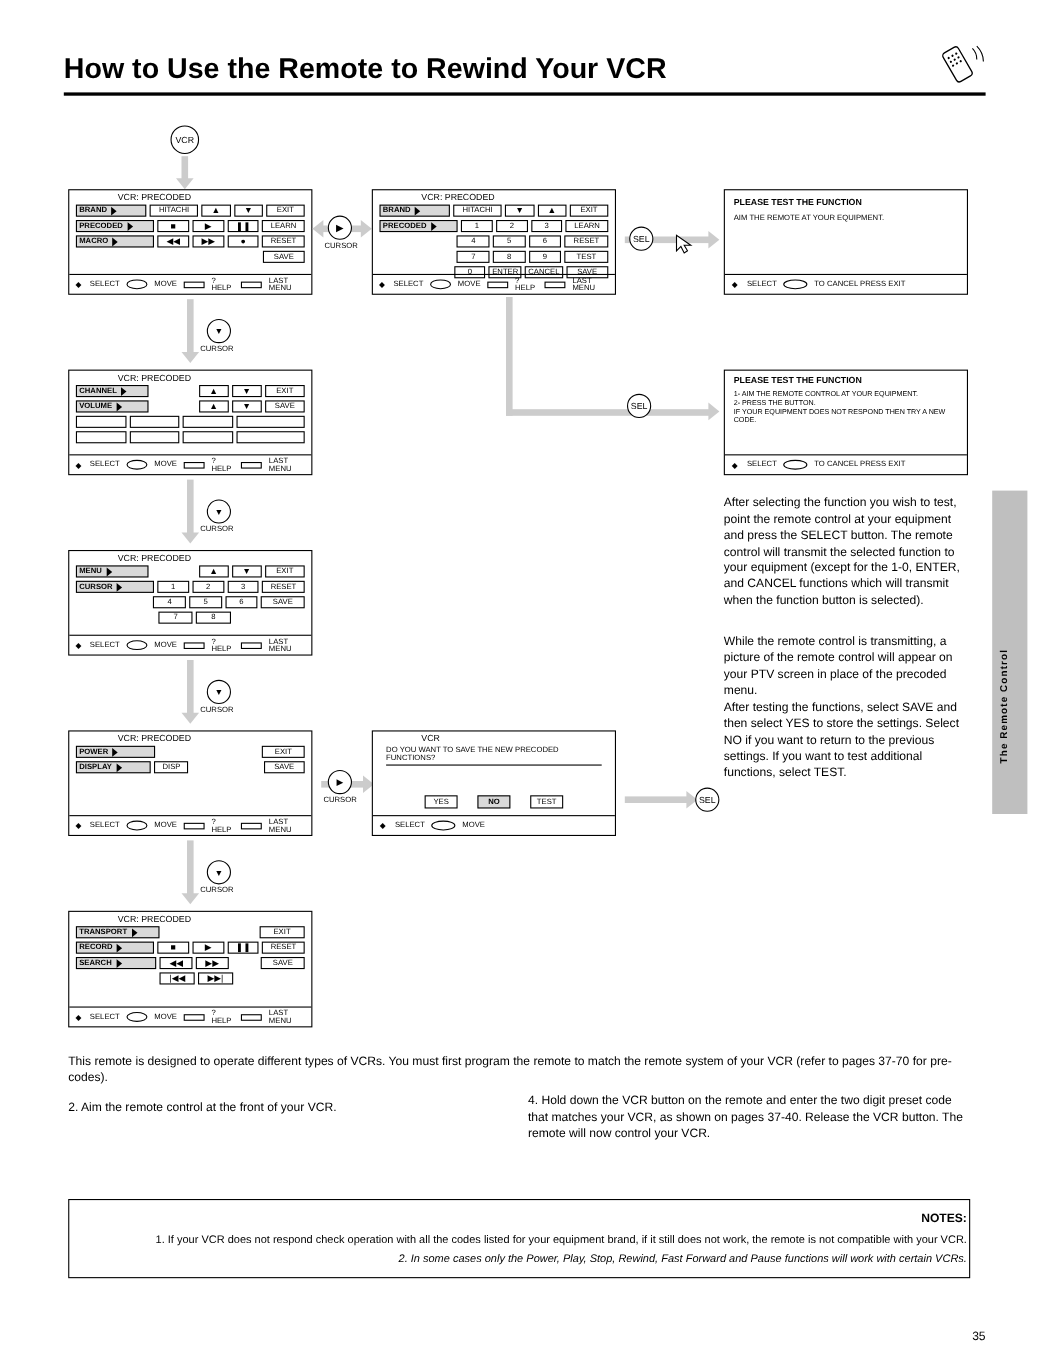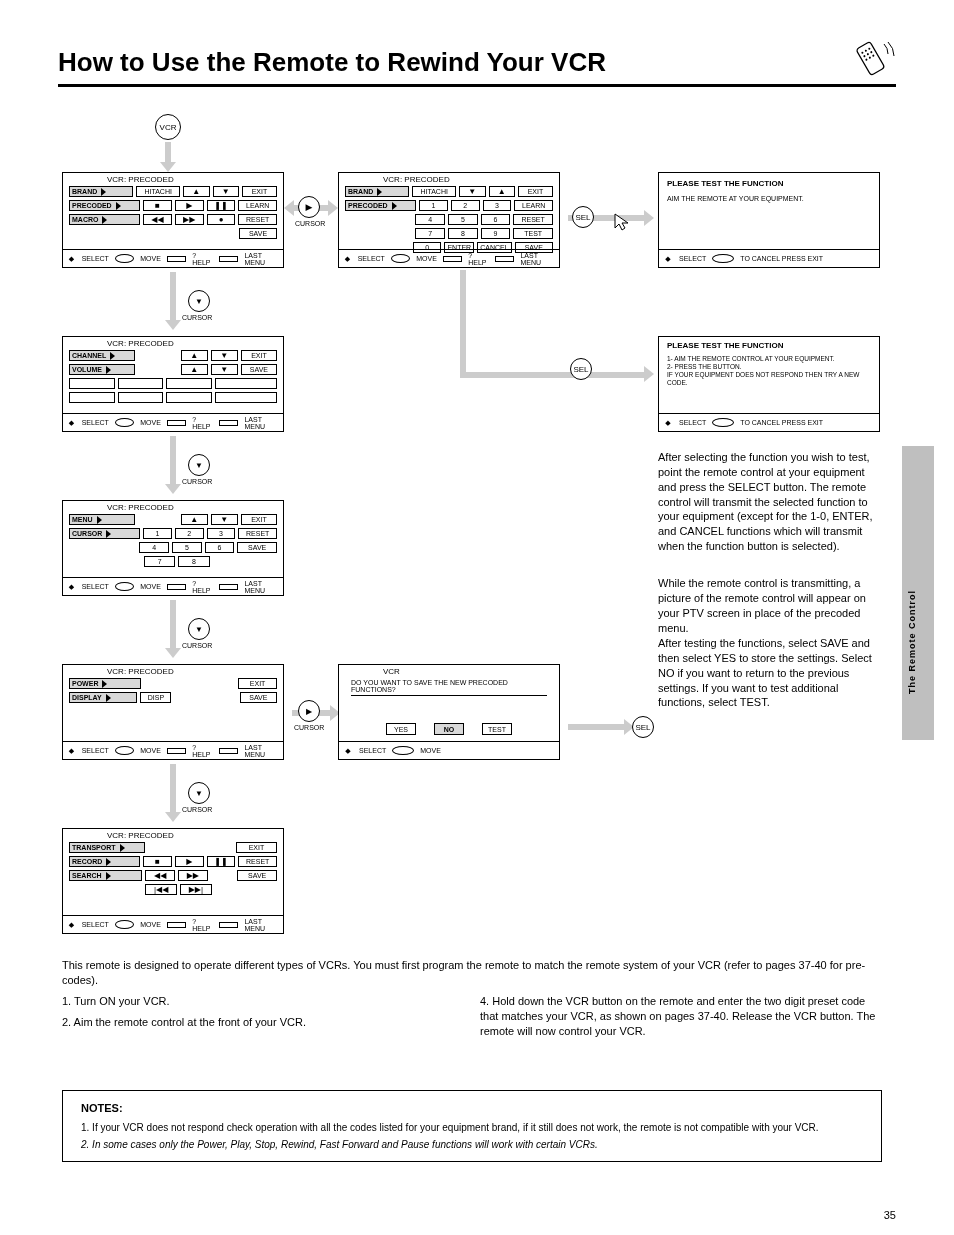--- a/index.html
+++ b/index.html
@@ -91,22 +91,22 @@
   }
   .elbow { position:absolute; border-left:6px solid #ccc; border-bottom:6px solid #ccc;}
   .elbow::after{
     content:""; position:absolute; right:-8px; bottom:-10px;
     border-top:8px solid transparent; border-bottom:8px solid transparent;
     border-left:10px solid #ccc;
   }
 
   .big-text-block { position:absolute; font-size:11px; line-height:1.35;}
   .info-box {
-    position:absolute; border:1.5px solid #000; padding:10px 18px;
-    font-size:10px; line-height:1.3;
+    position:absolute; border:1.5px solid #000; padding:10px 2px;
+    font-size:10px; line-height:1.3;text-align:right;
   }
   .info-box h4{ font-size:11px; margin-bottom:6px;}
 
   .page-num { position:absolute; right:58px; bottom:14px; font-size:11px;}
 
   .side-strip { position:absolute; top:446px; right:20px; width:32px; height:294px; background:#bfbfbf;}
   .side-strip-text { position:absolute; top:590px; right:25px; width:22px; font-size:9px; font-weight:bold; text-align:center;
     writing-mode: vertical-rl; transform: rotate(180deg); letter-spacing:1px;}
 
   .mouse-icon { position:absolute; width:22px; height:20px;}
@@ -485,24 +485,23 @@
     <span>? HELP</span>
     <span class="small-rect"></span>
     <span>LAST MENU</span>
   </div>
 </div>
 
 <div class="big-text-block" style="top:450px; left:658px; width:222px;">After selecting the function you wish to test, point the remote control at your equipment and press the SELECT button. The remote control will transmit the selected function to your equipment (except for the 1-0, ENTER, and CANCEL functions which will transmit when the function button is selected).</div>
 <div class="big-text-block" style="top:576px; left:658px; width:222px;">While the remote control is transmitting, a picture of the remote control will appear on your PTV screen in place of the precoded menu.</div>
 <div class="big-text-block" style="top:636px; left:658px; width:222px;">After testing the functions, select SAVE and then select YES to store the settings. Select NO if you want to return to the previous settings. If you want to test additional functions, select TEST.</div>
 
-<div class="big-text-block" style="top:958px; left:62px; width:820px;">This remote is designed to operate different types of VCRs. You must first program the remote to match the remote system of your VCR (refer to pages 37-40 for pre-codes).</div>
+<div class="big-text-block" style="top:958px; left:62px; width:820px;">This remote is designed to operate different types of VCRs. You must first program the remote to match the remote system of your VCR (refer to pages 37-70 for pre-codes).</div>
 
 <div class="big-text-block" style="top:994px; left:62px; width:400px;">
-  <div>1. Turn ON your VCR.</div>
   <div style="margin-top:6px;">2. Aim the remote control at the front of your VCR.</div>
 </div>
 <div class="big-text-block" style="top:994px; left:480px; width:400px;">
   <div>4. Hold down the VCR button on the remote and enter the two digit preset code that matches your VCR, as shown on pages 37-40. Release the VCR button. The remote will now control your VCR.</div>
 </div>
 
 <div class="info-box" style="top:1090px; left:62px; width:820px;">
   <h4>NOTES:</h4>
   <div>1. If your VCR does not respond check operation with all the codes listed for your equipment brand, if it still does not work, the remote is not compatible with your VCR.</div>
   <div style="margin-top:4px;font-style:italic;">2. In some cases only the Power, Play, Stop, Rewind, Fast Forward and Pause functions will work with certain VCRs.</div>

